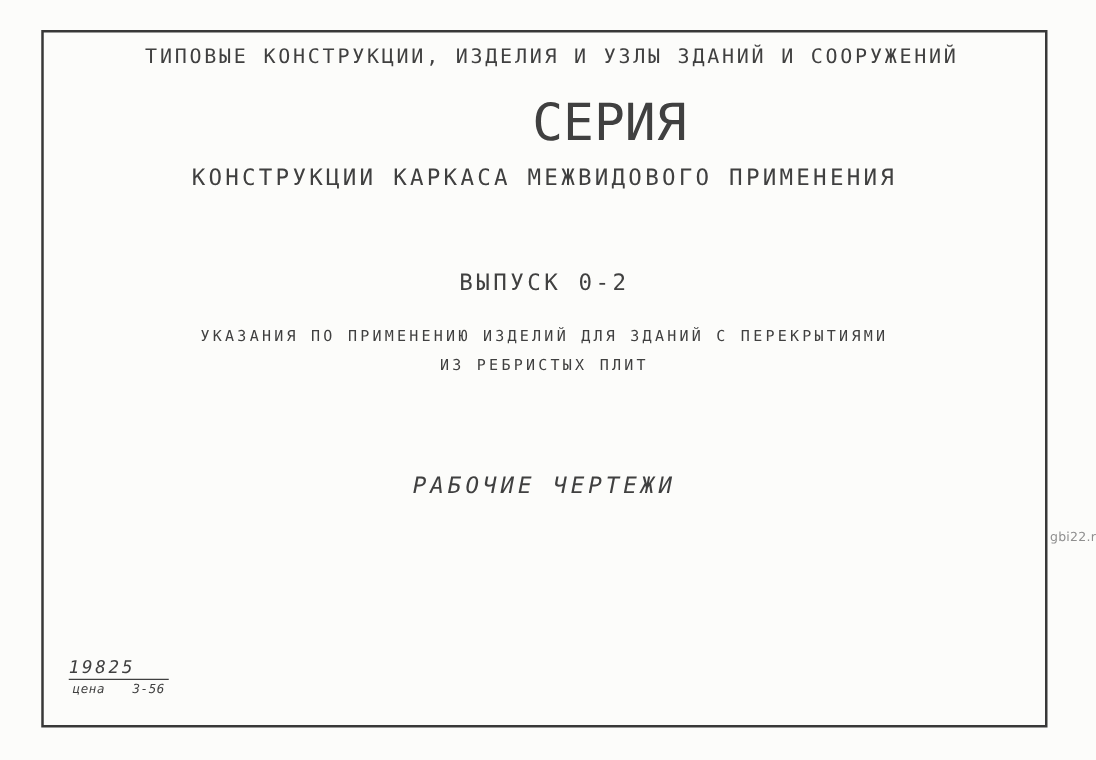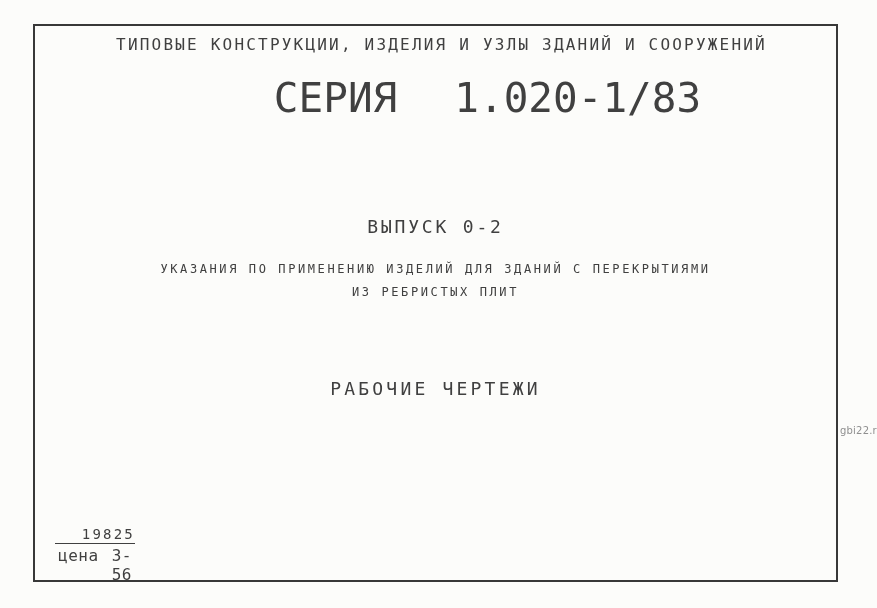--- a/index.html
+++ b/index.html
@@ -69,38 +69,40 @@
   .l-app {
     top: 232px;
     font-size: 12px;
     letter-spacing: 2.6px;
     line-height: 23px;
   }
   .l-draw {
     top: 352px;
     font-size: 18px;
     letter-spacing: 3.2px;
+    font-style: italic;
   }
   .stamp {
     position: absolute;
     left: 20px;
     top: 500px;
     width: 80px;
-    text-align: right;
+    text-align: left;
+    font-style: italic;
   }
   .stamp-code {
     font-size: 14px;
     letter-spacing: 2.2px;
     line-height: 16px;
     padding-bottom: 1px;
     border-bottom: 1.5px solid var(--ink);
   }
   .stamp-price {
     margin-top: 2px;
-    font-size: 16px;
+    font-size: 10px;
     letter-spacing: 0.5px;
     display: flex;
     justify-content: space-between;
     padding: 0 3px;
   }
   .watermark {
     position: absolute;
     left: 840px;
     top: 425px;
     font-size: 10px;
@@ -113,24 +115,24 @@
 <body>
 
 <div class="page">
 
   <div class="frame">
 
     <div class="line l-header">ТИПОВЫЕ КОНСТРУКЦИИ, ИЗДЕЛИЯ И УЗЛЫ ЗДАНИЙ И СООРУЖЕНИЙ</div>
 
     <div class="line l-series">
       <span>СЕРИЯ</span>
-      <span>1.020-1/83</span>
     </div>
 
     <div class="line l-title">
+      <div>КОНСТРУКЦИИ КАРКАСА МЕЖВИДОВОГО ПРИМЕНЕНИЯ</div>
     </div>
 
     <div class="line l-issue">ВЫПУСК 0-2</div>
 
     <div class="line l-app">
       <div>УКАЗАНИЯ ПО ПРИМЕНЕНИЮ ИЗДЕЛИЙ ДЛЯ ЗДАНИЙ С ПЕРЕКРЫТИЯМИ</div>
       <div>ИЗ РЕБРИСТЫХ ПЛИТ</div>
     </div>
 
     <div class="line l-draw">РАБОЧИЕ ЧЕРТЕЖИ</div>

